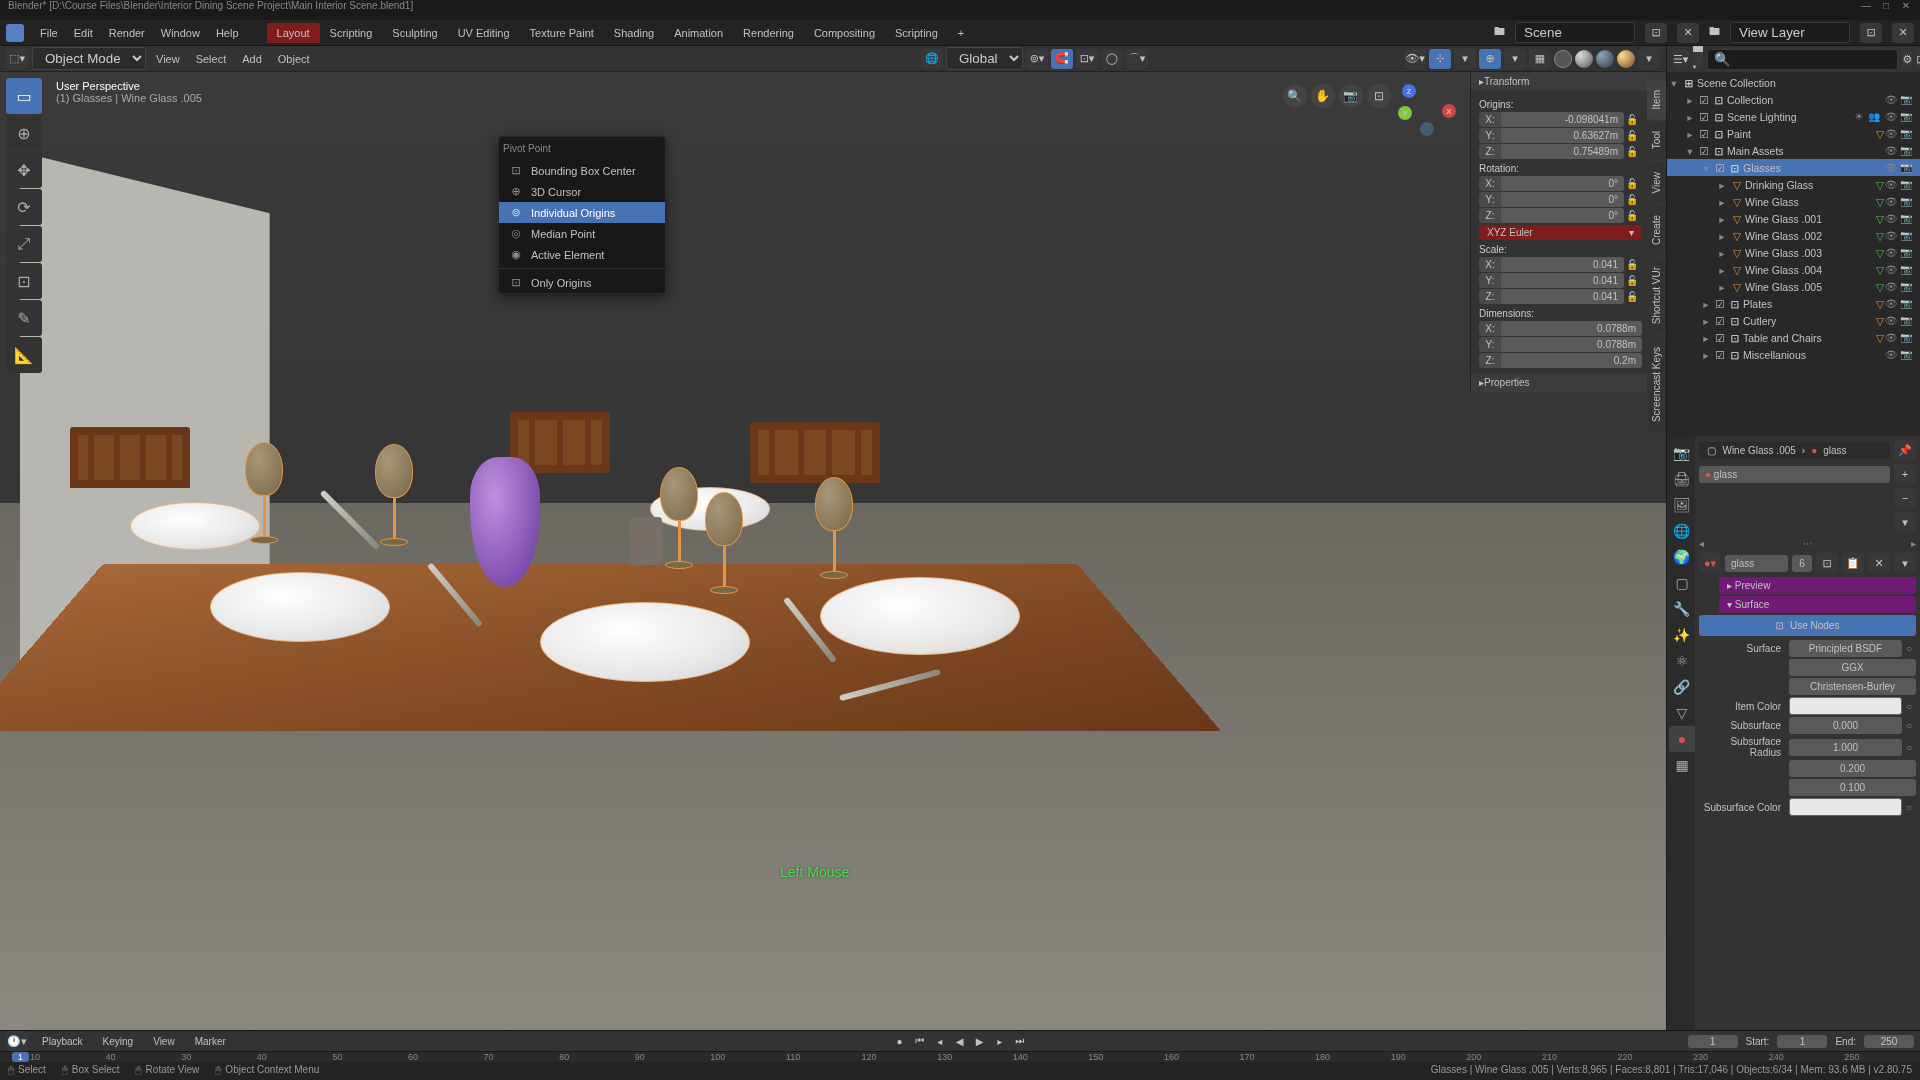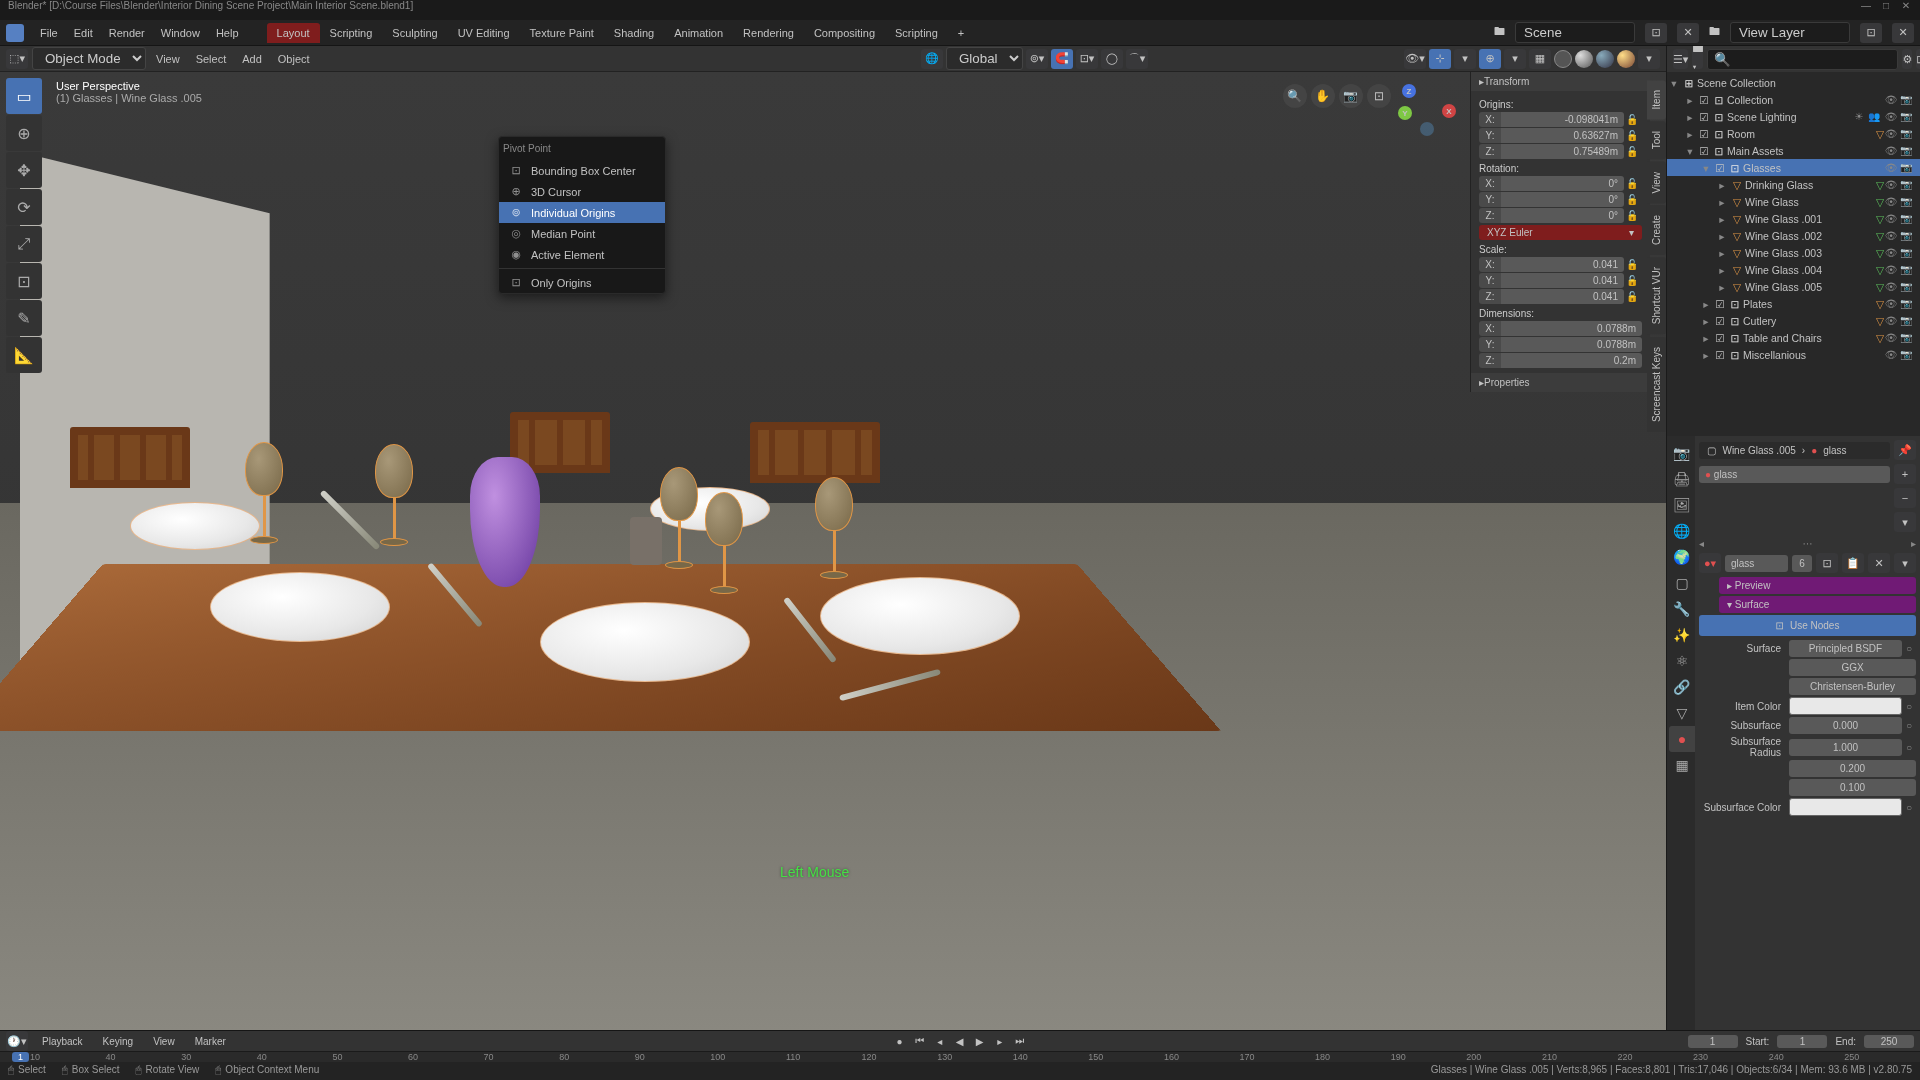--- a/index.html
+++ b/index.html
@@ -459,21 +459,21 @@
               <span>👥</span>
               <span>👁</span>
               <span>📷</span>
             </span>
           </div>
           <div class="tree-row">
             <span class="indent" style="width:16px"></span>
             <span class="toggle">▸</span>
             <span class="chk">☑</span>
             <span class="icon col-icon">⊡</span>
-            <span class="name">Room</span>
+            <span class="name">Paint</span>
             <span class="obj-icon">▽</span>
             <span class="controls">
               <span>👁</span>
               <span>📷</span>
             </span>
           </div>
           <div class="tree-row">
             <span class="indent" style="width:16px"></span>
             <span class="toggle">▾</span>
             <span class="chk">☑</span>

